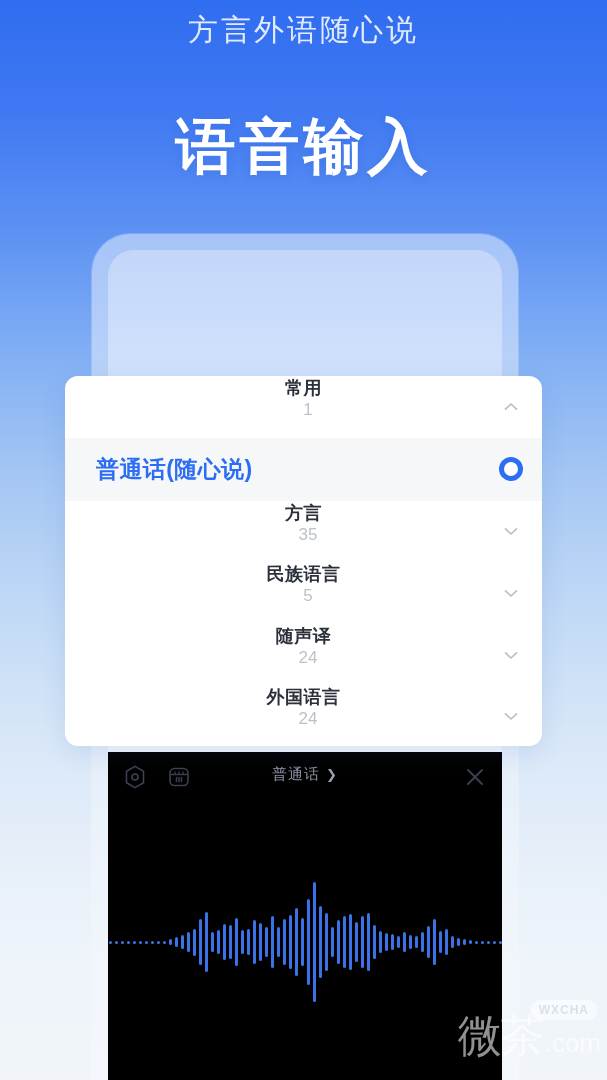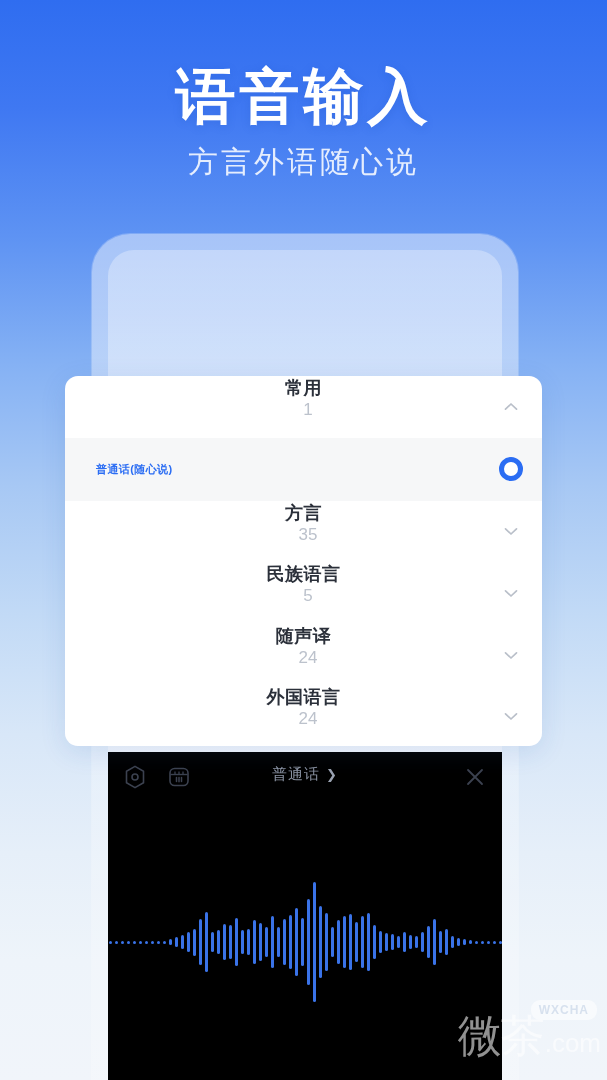--- a/index.html
+++ b/index.html
@@ -132,21 +132,21 @@
   }
   .lang-item {
     position:relative;
     height:63px;
     background:#f6f7f8;
     display:flex; align-items:center;
     padding-left:31px; padding-right:18px;
     cursor:pointer;
   }
   .lang-item .item-label {
-    font-size:11px; font-weight:bold; color:#2b6df3;
+    font-size:23px; font-weight:bold; color:#2b6df3;
     letter-spacing:.4px;
   }
   .radio-on {
     position:absolute; right:19px; top:50%;
     transform:translateY(-50%);
     width:24px; height:24px; border-radius:50%;
     border:5px solid #2b6df3; background:#ffffff;
     box-sizing:border-box;
   }
   
@@ -174,22 +174,22 @@
 </style>
 </head>
 <body>
 
 <div id="bg"></div>
 
 <div id="phone-frame"></div>
 <div id="phone-screen"></div>
 
 <div id="hero">
+  <div id="subtitle">方言外语随心说</div>
   <div id="title">语音输入</div>
-  <div id="subtitle">方言外语随心说</div>
 </div>
 
 <div id="voice-panel">
 
   <div id="ime-toolbar">
     <div class="tb-icon" id="icon-settings">
       <svg viewBox="0 0 26 26" width="26" height="26" fill="none" stroke="currentColor" stroke-width="1.6">
         <path d="M13 2.4 L21.5 7.2 L21.5 18.8 L13 23.6 L4.5 18.8 L4.5 7.2 Z" stroke-linejoin="round"></path>
         <circle cx="13" cy="13" r="3"></circle>
       </svg>

